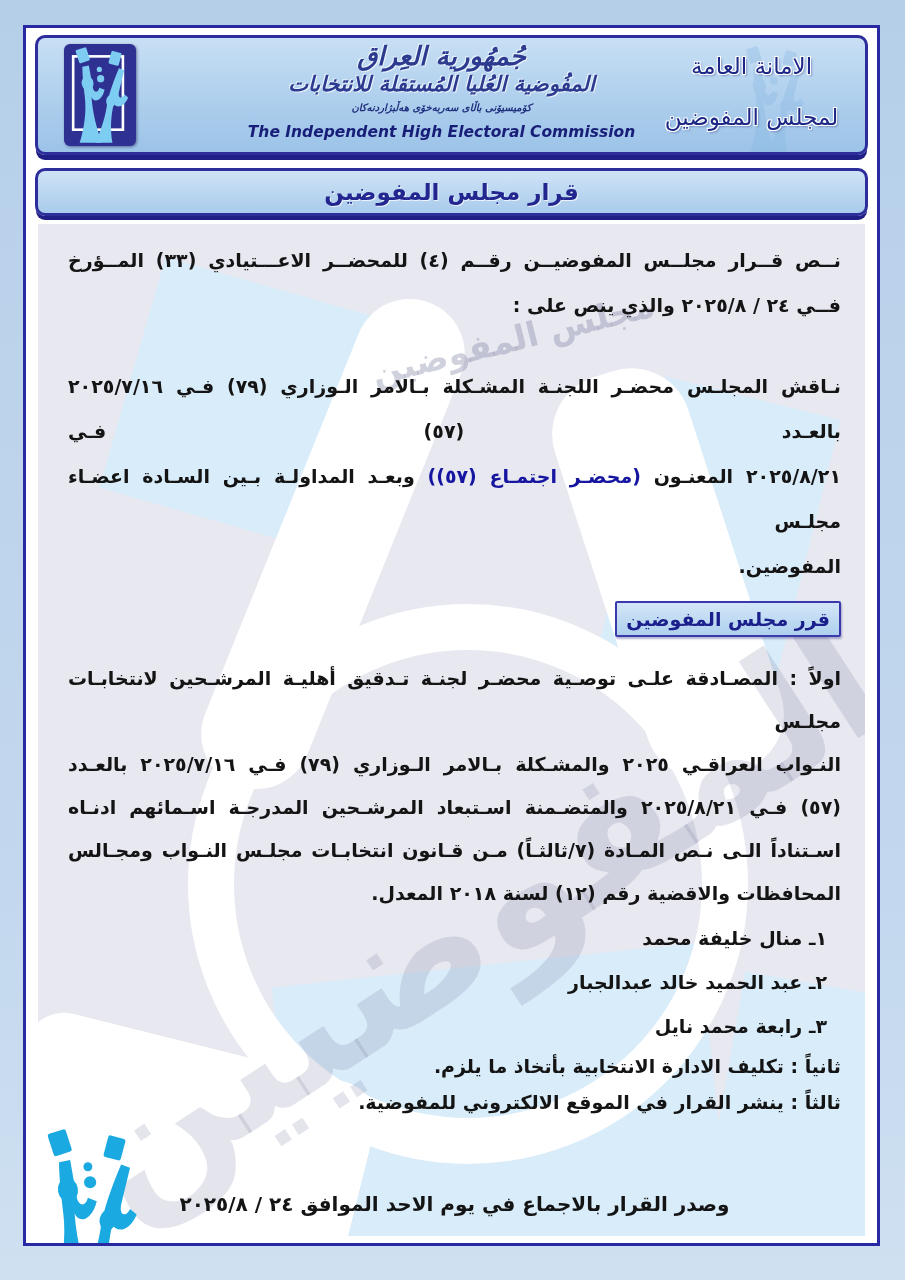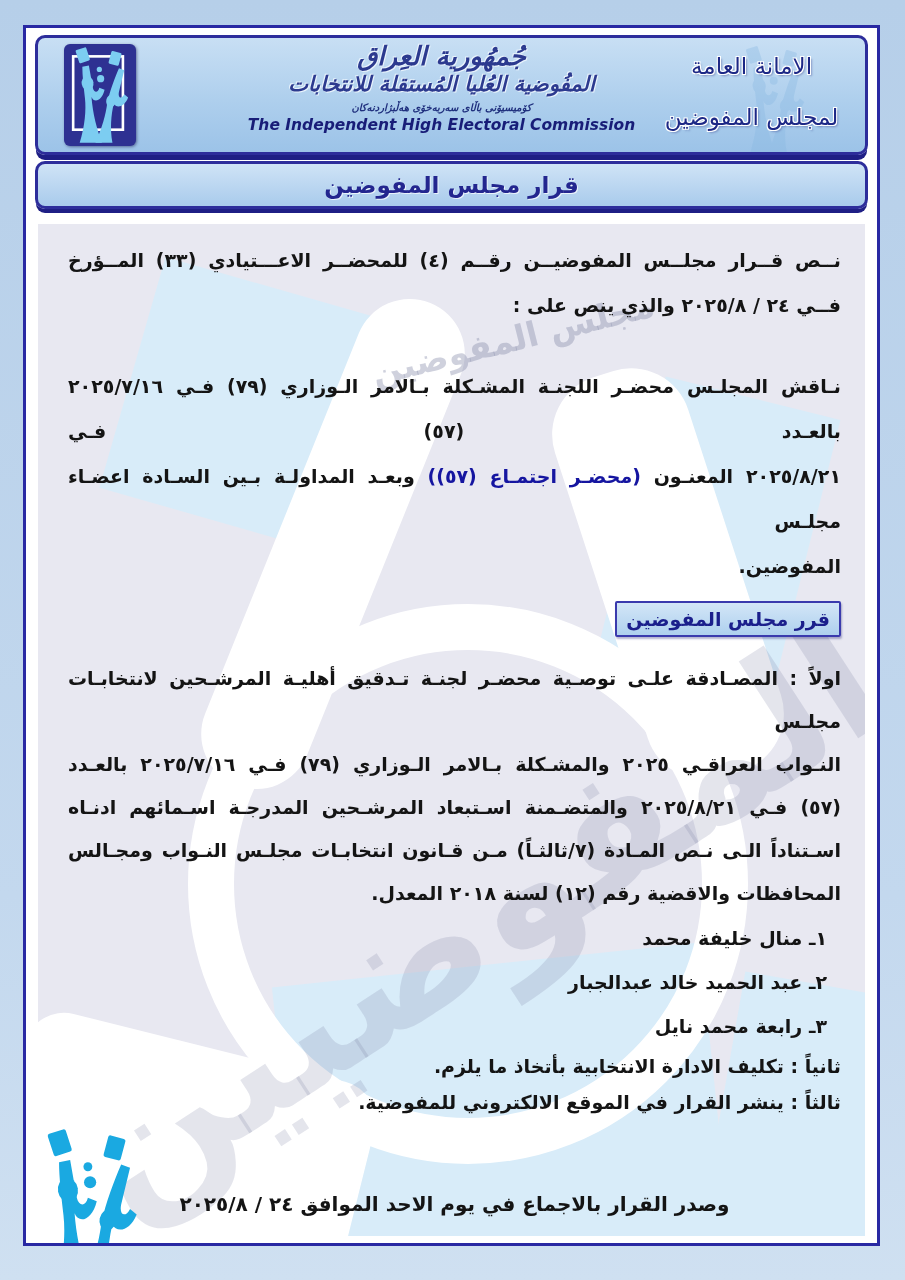--- a/index.html
+++ b/index.html
@@ -30,30 +30,30 @@
     box-shadow:0 6px 0 -1px #1f1f85;}
   .logo-box{position:absolute;left:26px;top:6px;width:72px;height:102px;
     background:#2e3192;border-radius:6px;box-shadow:1px 1px 3px rgba(20,20,80,.5);}
   .logo-box svg{width:100%;height:100%;display:block}
   .hdr-center{position:absolute;left:185px;right:205px;top:3px;text-align:center;color:#2c3a8f;font-style:italic;}
   .hdr-country{font-size:26px;font-weight:bold;
     text-shadow:1px 1px 0 #e9f3fc,-1px -1px 0 #e9f3fc;}
   .hdr-commission{font-size:21px;font-weight:bold;margin-top:1px;
     text-shadow:1px 1px 0 #e9f3fc,-1px -1px 0 #e9f3fc;}
   .hdr-ku{font-size:10px;font-weight:bold;color:#20307e;margin-top:6px;}
-  .hdr-en{font-size:15.5px;font-weight:bold;color:#181d78;margin-top:3px;direction:ltr;}
+  .hdr-en{font-size:15.5px;font-weight:bold;color:#181d78;margin-top:10px;direction:ltr;}
   .hdr-right{position:absolute;right:16px;top:15px;width:195px;text-align:center;
     color:#1d2886;font-weight:normal;font-size:23px;z-index:2;}
   .hdr-right .l2{margin-top:25px;}
   .outline-w{text-shadow:1px 1px 0 #fff,-1px -1px 0 #fff,1px -1px 0 #fff,-1px 1px 0 #fff,2px 2px 2px rgba(40,40,120,.35);}
   .ghost-logo{position:absolute;right:52px;top:6px;width:80px;height:110px;opacity:.35;z-index:1;}
   .ghost-logo svg{width:100%;height:100%}
 
   
-  .banner{position:absolute;left:9px;right:9px;top:133px;height:48px;
+  .banner{position:absolute;left:9px;right:9px;top:140px;height:48px;
     border:3px solid #2d2d9b;border-radius:10px;
     background:linear-gradient(180deg,var(--banner-blue-a),var(--banner-blue-b));
     box-shadow:0 5px 0 -1px #1f1f85;
     display:flex;align-items:center;justify-content:center;}
   .banner-title{font-size:23px;font-weight:bold;color:var(--navy);
     text-shadow:1px 1px 0 #eaf3fc;}
 
   
   .doc-body{position:absolute;left:12px;right:12px;top:196px;height:1012px;
     background:var(--wm-lavender);overflow:hidden;}

